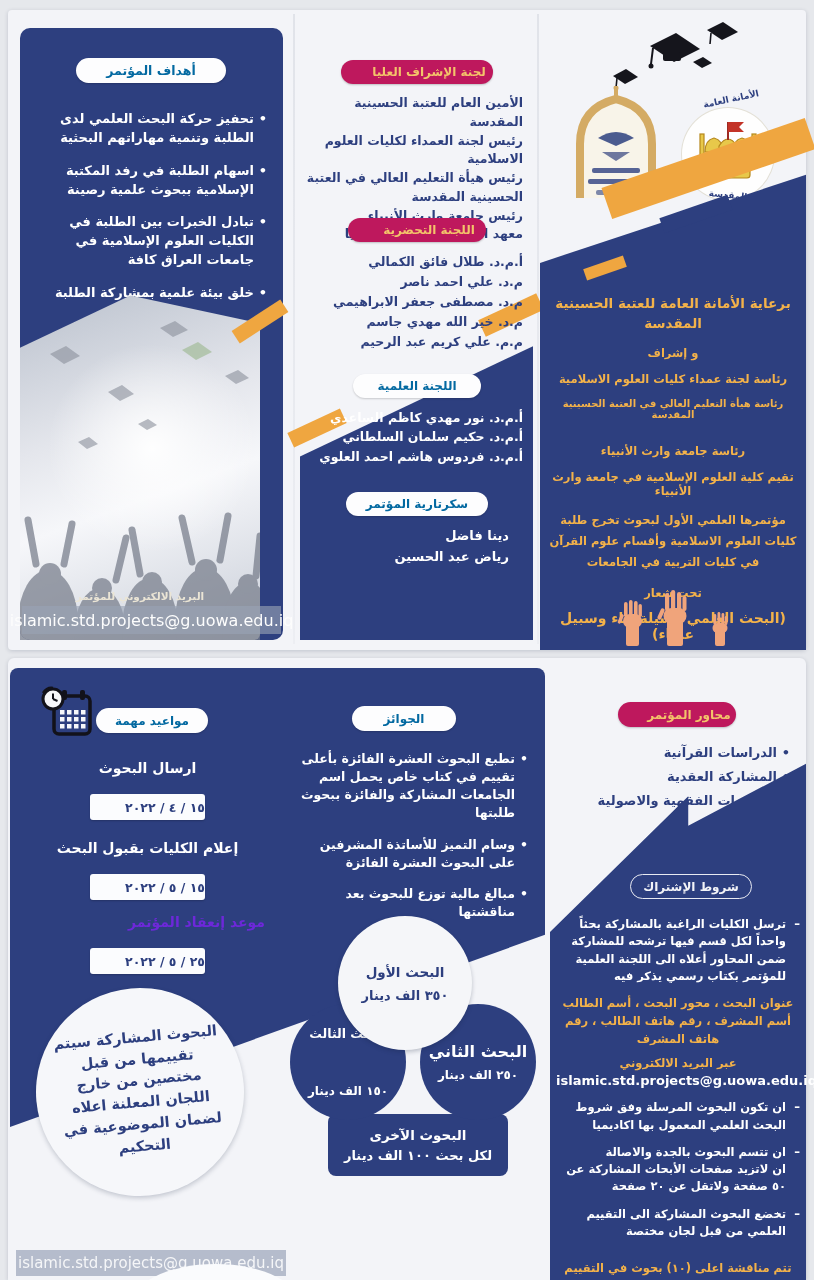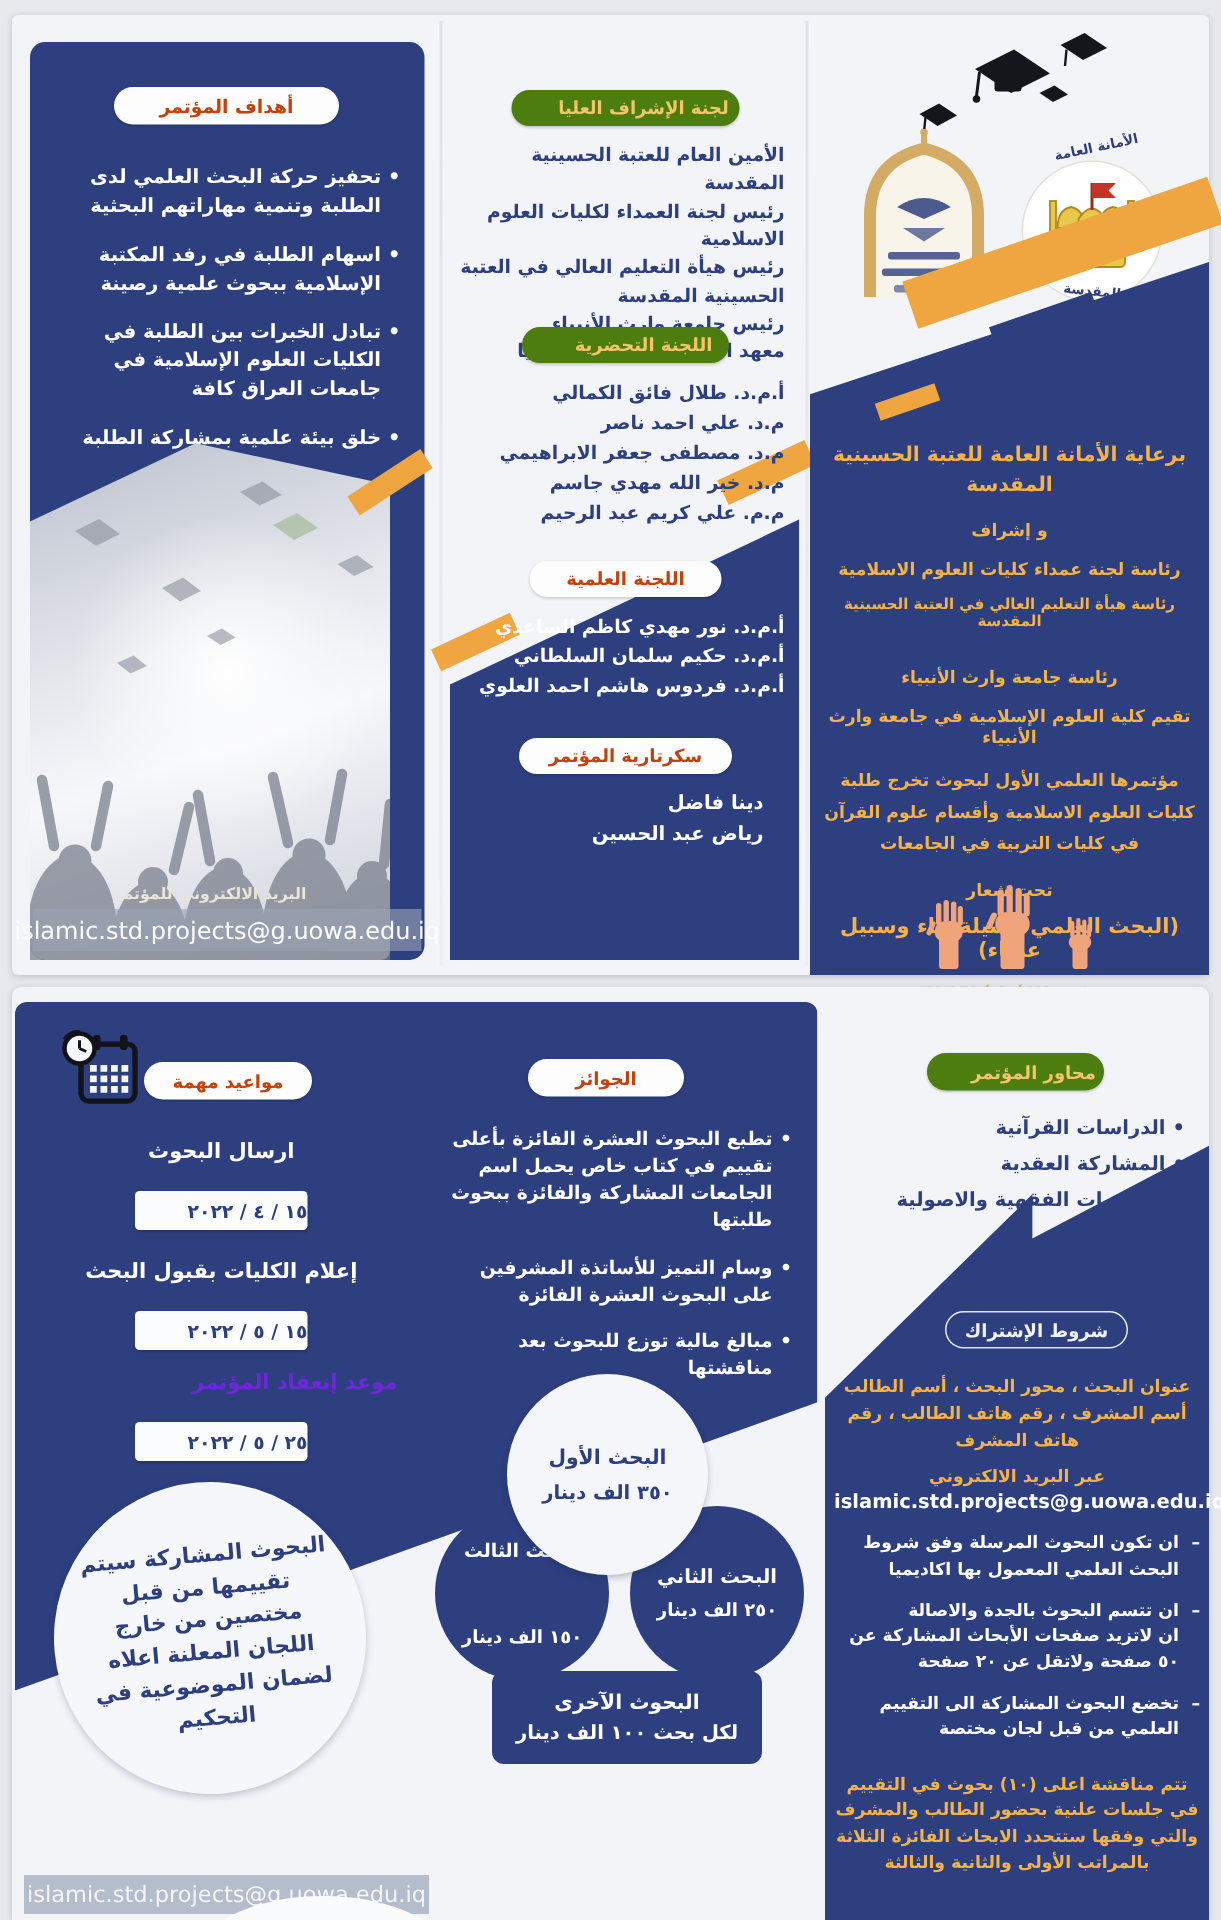--- a/index.html
+++ b/index.html
@@ -3,22 +3,22 @@
 <meta charset="utf-8">
 <style>
   * { margin:0; padding:0; box-sizing:border-box; }
   body { background:#e6e8ec; font-family:"DejaVu Sans", sans-serif; }
   #app { position:relative; width:814px; height:1280px; background:#e6e8ec; overflow:hidden; margin:0 auto; }
   .abs { position:absolute; }
   .page { position:absolute; background:#f3f4f8; box-shadow:0 1px 4px rgba(30,40,70,.18); }
   .navy { background:#2d3f7f; }
   .pill { position:absolute; display:flex; align-items:center; justify-content:center;
           border-radius:13px; font-weight:bold; }
-  .pill-white { background:#fdfdfe; color:#c2410c; box-shadow:0 1px 2px rgba(0,0,0,.18); }
-  .pill-navy  { background:#4d7c0f; color:#f3c46a; box-shadow:0 1px 2px rgba(0,0,0,.22);padding-left:24px; }
+  .pill-white { background:#fdfdfe; color:#0369a1; box-shadow:0 1px 2px rgba(0,0,0,.18); }
+  .pill-navy  { background:#be185d; color:#f3c46a; box-shadow:0 1px 2px rgba(0,0,0,.22);padding-left:24px; }
   .goldband { position:absolute; background:#efa640; }
   ul { list-style:none; }
   .blist li { position:relative; text-align:right; padding-right:13px; font-weight:bold; line-height:1.45; }
   .blist li::before { content:"•"; position:absolute; right:0; top:0; }
   .dashitem { position:relative; text-align:right; padding-right:14px; font-weight:bold; }
   .dashitem::before { content:"–"; position:absolute; right:0; top:0; }
   .circle { position:absolute; border-radius:50%; display:flex; flex-direction:column;
             align-items:center; justify-content:center; text-align:center; font-weight:bold; }
   .datebox { position:absolute; background:#fbfcfe; color:#2d3f7f; font-weight:bold; font-size:12.5px;
              display:flex; align-items:center; justify-content:flex-start; border-radius:3px;
@@ -301,21 +301,21 @@
 
   <div class="circle" dir="rtl" style="left:338px;top:916px;width:134px;height:134px;background:#f5f6f9;color:#2d3f7f;z-index:3;box-shadow:0 2px 4px rgba(20,30,60,.25);">
     <span style="font-size:13.5px;margin-bottom:8px;">البحث الأول</span>
     <span style="font-size:13px;">٣٥٠ الف دينار</span>
   </div>
   <div class="circle navy" dir="rtl" style="left:290px;top:1004px;width:116px;height:116px;color:#fff;z-index:2;gap:36px;">
     <span style="font-size:12.5px;margin-bottom:7px;">البحث الثالث</span>
     <span style="font-size:12px;">١٥٠ الف دينار</span>
   </div>
   <div class="circle navy" dir="rtl" style="left:420px;top:1004px;width:116px;height:116px;color:#fff;z-index:2;">
-    <span style="font-size:13px;margin-bottom:7px;">البحث الثاني</span>
+    <span style="font-size:16px;margin-bottom:7px;">البحث الثاني</span>
     <span style="font-size:12px;">٢٥٠ الف دينار</span>
   </div>
   <div class="abs navy" dir="rtl" style="left:328px;top:1114px;width:180px;height:62px;border-radius:8px;display:flex;flex-direction:column;
               align-items:center;justify-content:center;color:#fff;font-weight:bold;">
     <span style="font-size:13.5px;margin-bottom:5px;">البحوث الآخرى</span>
     <span style="font-size:13px;">لكل بحث ١٠٠ الف دينار</span>
   </div>
 
   <div class="pill pill-navy" style="left:618px;top:702px;width:118px;height:25px;font-size:12px;">
     <span>محاور المؤتمر</span>
@@ -327,20 +327,21 @@
   </ul>
 
   <div class="abs navy" style="left:550px;top:690px;width:256px;height:590px;
               clip-path:polygon(0 41%, 54% 18%, 54% 23%, 100% 12.5%, 100% 100%, 0 100%);"></div>
 
   <div class="pill" style="left:630px;top:874px;width:122px;height:25px;font-size:12px;background:#2d3f7f;color:#f2f3f7;border:1.5px solid #e8eaf2;z-index:3;">
     <span>شروط الإشتراك</span>
   </div>
 
   <div class="abs" dir="rtl" style="left:556px;top:916px;width:244px;color:#fff;z-index:2;">
+    <div class="dashitem" style="font-size:11.5px;line-height:1.5;margin-bottom:10px;">ترسل الكليات الراغبة بالمشاركة بحثاً واحداً لكل قسم فيها ترشحه للمشاركة ضمن المحاور أعلاه الى اللجنة العلمية للمؤتمر بكتاب رسمي يذكر فيه</div>
     <div class="goldtext" style="font-size:11.5px;text-align:center;line-height:1.55;">عنوان البحث ، محور البحث ، أسم الطالب</div>
     <div class="goldtext" style="font-size:11.5px;text-align:center;line-height:1.55;margin-bottom:8px;">أسم المشرف ، رقم هاتف الطالب ، رقم هاتف المشرف</div>
     <div class="goldtext" style="font-size:11.5px;text-align:center;margin-bottom:3px;">عبر البريد الالكتروني</div>
     <div dir="ltr" style="font-size:13px;font-weight:bold;text-align:center;margin-bottom:11px;">islamic.std.projects@g.uowa.edu.iq</div>
     <div class="dashitem" style="font-size:11.5px;line-height:1.5;margin-bottom:10px;">ان تكون البحوث المرسلة وفق شروط البحث العلمي المعمول بها اكاديميا</div>
     <div class="dashitem" style="font-size:11.5px;line-height:1.5;margin-bottom:10px;">
       <span>ان تتسم البحوث بالجدة والاصالة</span><br>
       <span>ان لاتزيد صفحات الأبحاث المشاركة عن ٥٠ صفحة ولاتقل عن ٢٠ صفحة</span>
     </div>
     <div class="dashitem" style="font-size:11.5px;line-height:1.5;margin-bottom:20px;">تخضع البحوث المشاركة الى التقييم العلمي من قبل لجان مختصة</div>

